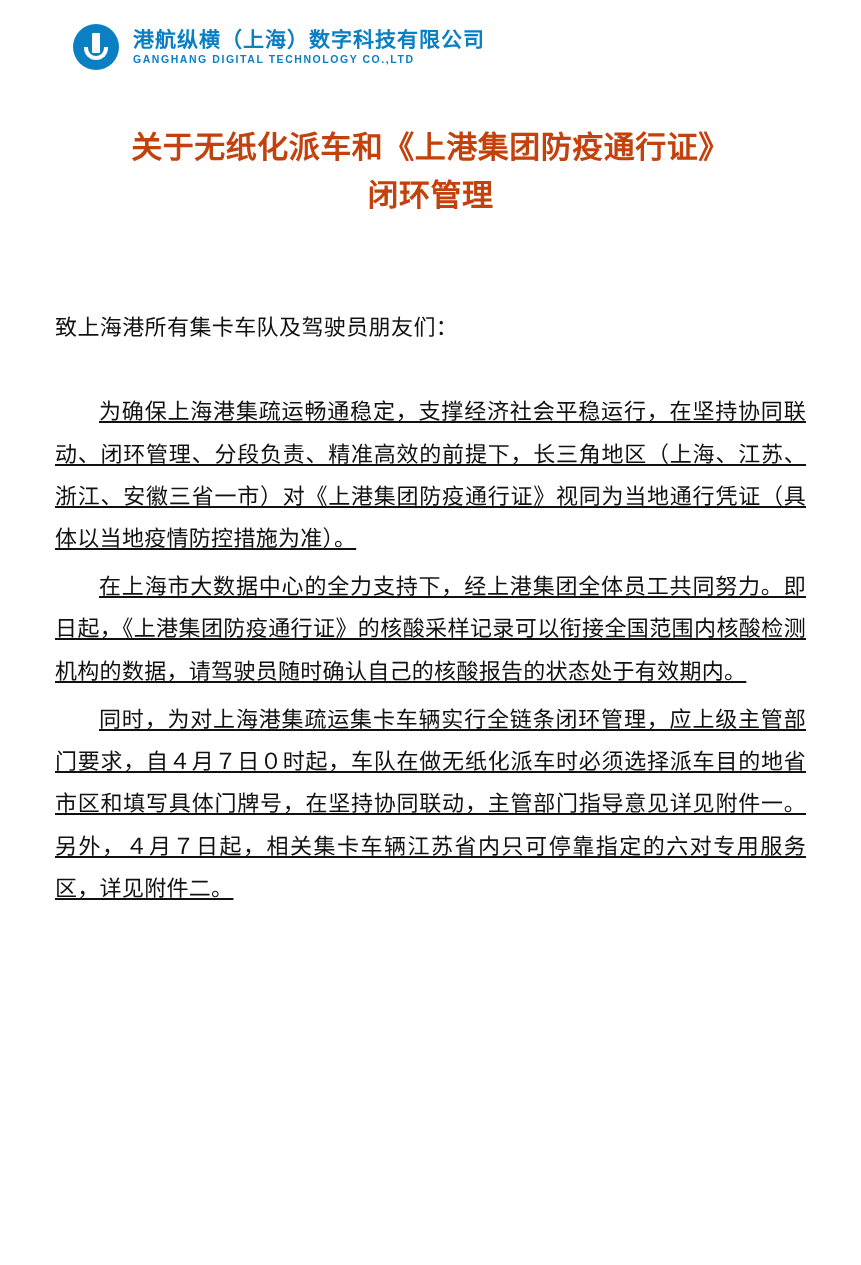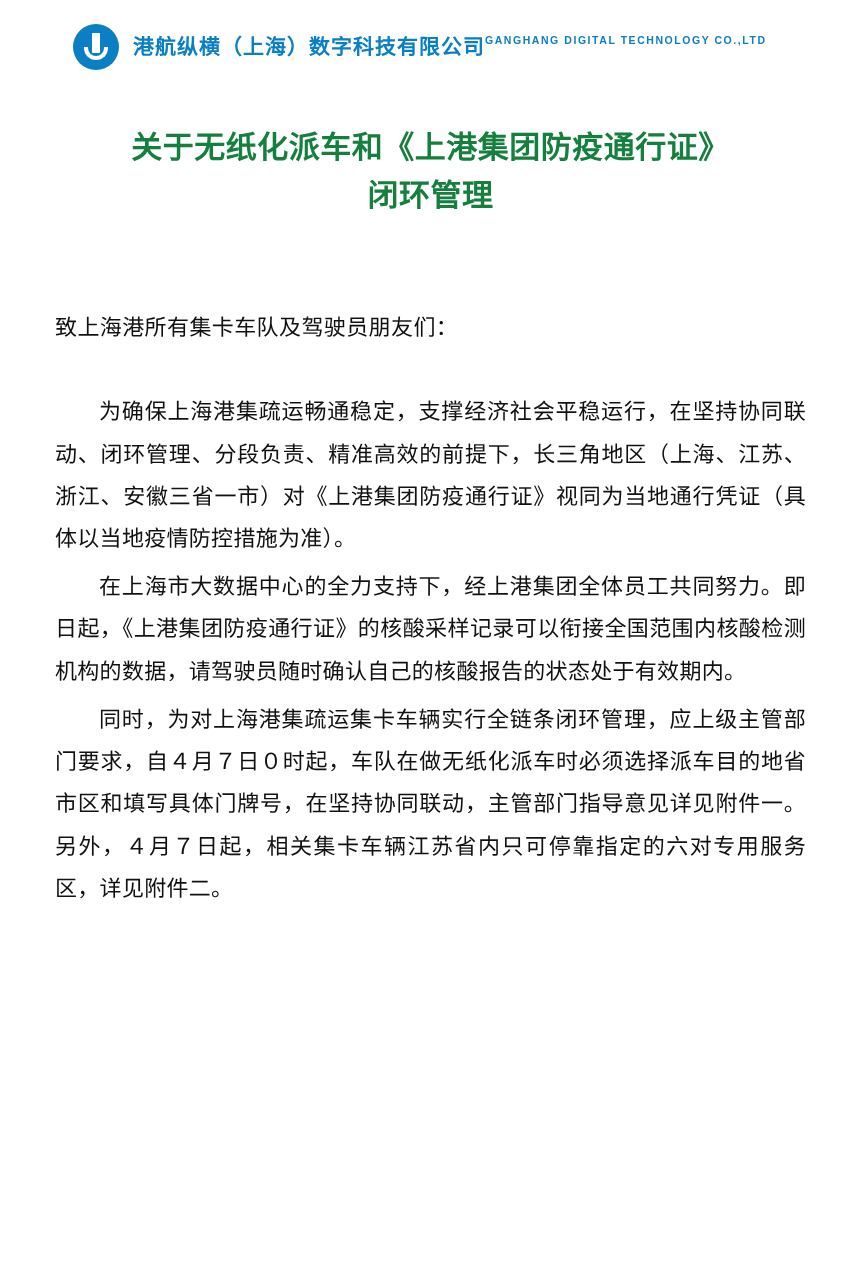--- a/index.html
+++ b/index.html
@@ -58,21 +58,21 @@
     top: 23px;
     width: 24px;
     height: 13px;
     border: 4px solid #ffffff;
     border-top: none;
     border-radius: 0 0 13px 13px;
     box-sizing: border-box;
   }
   .logo-text {
     display: flex;
-    flex-direction: row;
+    flex-direction: column;
     justify-content: center;
   }
   .company-cn {
     font-family: "Liberation Sans", "DejaVu Sans", sans-serif;
     font-size: 21px;
     font-weight: bold;
     color: #0a7fc4;
     letter-spacing: 1px;
     line-height: 1.25;
     white-space: nowrap;
@@ -89,21 +89,21 @@
   }
 
   
   .doc-title {
     margin: 52px 0 0 0;
     text-align: center;
     font-size: 31px;
     font-weight: bold;
     line-height: 1.55;
     letter-spacing: 0.5px;
-    color: #15803d;
+    color: #c2410c;
     padding: 0 4px;
   }
   .title-line {
     display: block;
   }
 
   
   .salutation {
     margin-top: 90px;
     font-size: 22px;
@@ -116,20 +116,21 @@
   }
   .body-copy p {
     margin: 0 0 6px 0;
     font-size: 22px;
     line-height: 1.92;
     letter-spacing: 0.3px;
     text-align: justify;
     text-justify: inter-ideograph;
     text-indent: 2em;
     color: #111111;
+    text-decoration: underline;
   }
 </style>
 </head>
 <body>
 
 <div class="page">
 
   <div class="letterhead">
     <div class="logo-mark"></div>
     <div class="logo-text">

